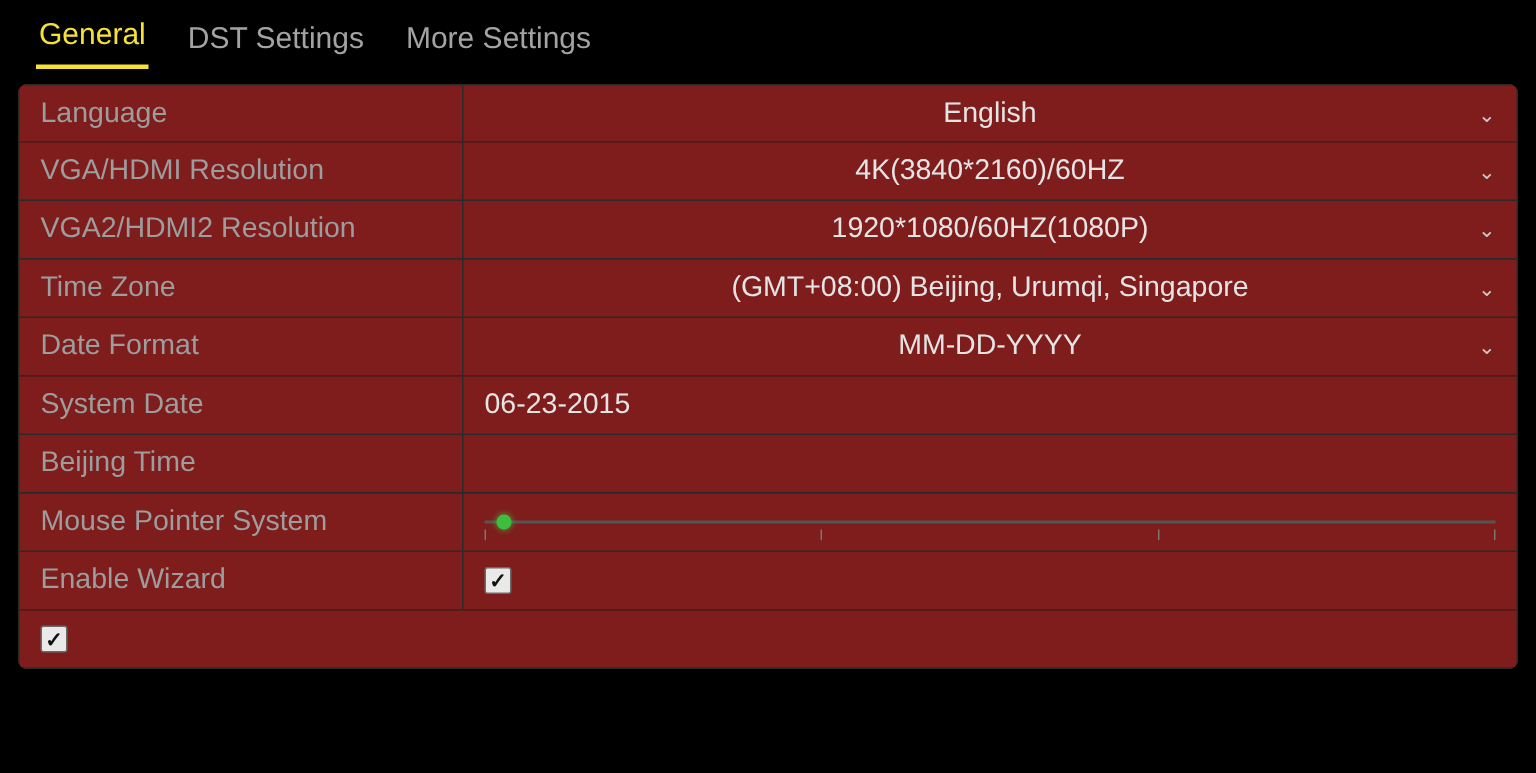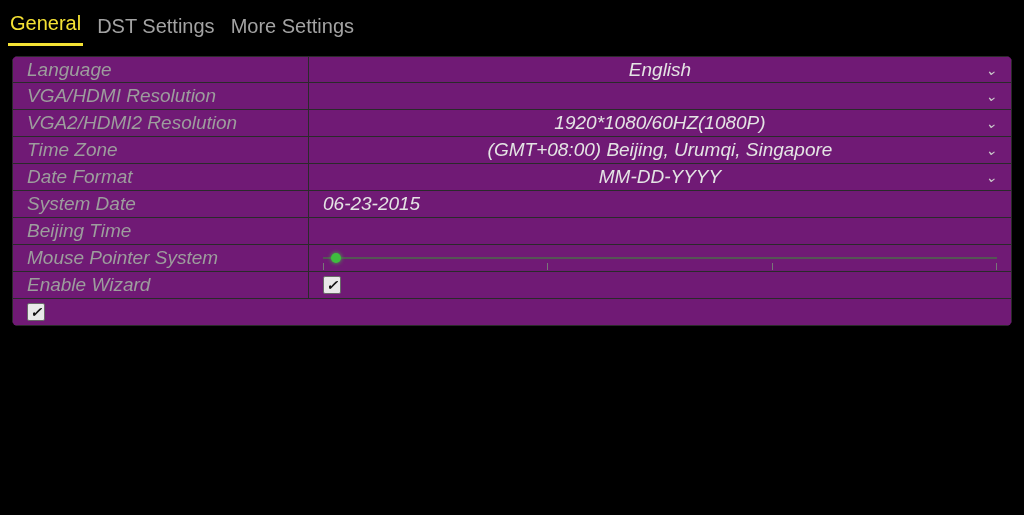--- a/index.html
+++ b/index.html
@@ -1,21 +1,21 @@
 <!DOCTYPE html>
 <html><head>
   <meta charset="utf-8">
   <style>
     * { margin:0; padding:0; box-sizing:border-box; }
     html,body { width:1024px; height:515px; background:#000; color:#b0b0b0; font-family:Arial,Helvetica,sans-serif; font-size:19px; overflow:hidden; }
-    .tabs { display:flex; gap:12px; padding:8px 16px 0 8px; align-items:flex-end; }
+    .tabs { display:flex; gap:24px; padding:8px 16px 0 24px; align-items:flex-end; }
     .tab { color:#a3a3a3; padding:4px 2px 8px 2px; cursor:pointer; font-size:20px; }
     .tab.active { color:#f5e234; border-bottom:3px solid #f5e234; }
     .panel { margin:10px 12px 12px 12px; border-radius:6px; overflow:hidden; }
-    .row { display:flex; align-items:center; height:27px; border:1px solid #2a2a2a; border-top:none; background:#701a75;font-style:italic; }
+    .row { display:flex; align-items:center; height:39px; border:1px solid #2a2a2a; border-top:none; background:#7f1d1d; }
     .row:first-child { border-top:1px solid #2a2a2a; }
     .label { width:296px; min-width:296px; padding:0 14px; color:#9d9d9d; border-right:1px solid #2a2a2a; height:100%; display:flex; align-items:center; }
     .field { flex:1; display:flex; align-items:center; padding:0 14px; height:100%; color:#e4e4e4; position:relative; }
     .field.select { cursor:pointer;justify-content:center; }
     .chev { position:absolute; right:14px; top:50%; transform:translateY(-50%); color:#c9c9c9; font-size:14px; }
     .icon-r { position:absolute; right:10px; top:50%; transform:translateY(-50%); }
     .cal { width:16px; height:14px; background:#d24a37; border-top:4px solid #fff; border-radius:2px; }
     .clk { width:14px; height:14px; border-radius:50%; background:#d24a37; position:relative; }
     .clk::before { content:""; position:absolute; width:8px; height:8px; border-radius:50%; background:#fff; top:3px; left:3px; }
     .slider { position:relative; width:100%; height:100%; display:flex; align-items:center; }
@@ -40,20 +40,21 @@
     <div class="label">Language</div>
     <div class="field select">
       <span>English</span>
       <span class="chev">⌄</span>
     </div>
   </div>
 
   <div class="row">
     <div class="label">VGA/HDMI Resolution</div>
     <div class="field select">
+      <span>4K(3840*2160)/60HZ</span>
       <span class="chev">⌄</span>
     </div>
   </div>
 
   <div class="row">
     <div class="label">VGA2/HDMI2 Resolution</div>
     <div class="field select">
       <span>1920*1080/60HZ(1080P)</span>
       <span class="chev">⌄</span>
     </div>

